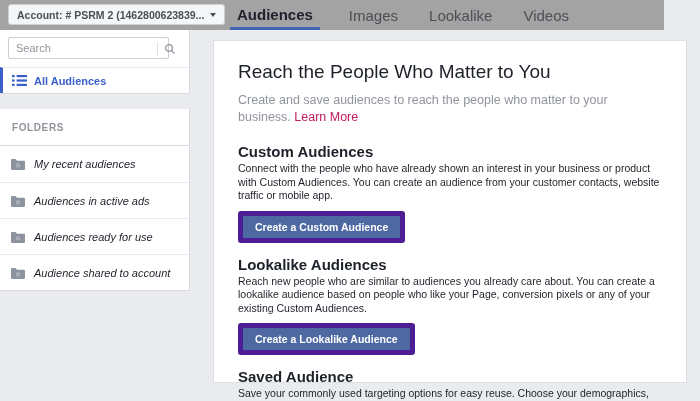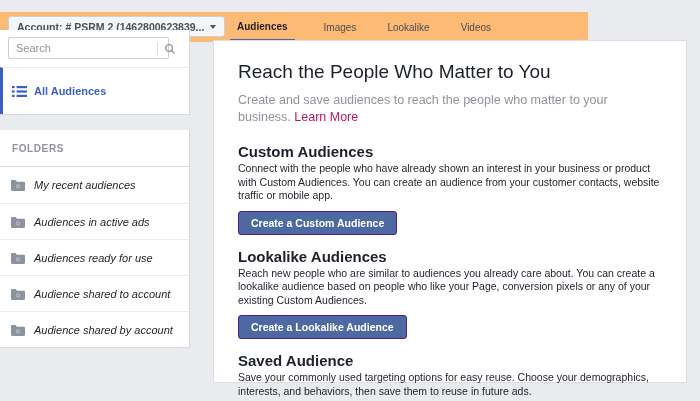--- a/index.html
+++ b/index.html
@@ -6,41 +6,41 @@
   html, body { width: 700px; height: 401px; overflow: hidden; }
   body {
     position: relative;
     background: #e9ebee;
     font-family: "Liberation Sans", sans-serif;
     color: #1d2129;
   }
 
   
   .topbar {
-    position: absolute; left: 0; top: 12px; width: 588px; height: 30px;
-    background: #fdba74;
+    position: absolute; left: 0; top: 0; width: 664px; height: 30px;
+    background: #a3a3a3;
   }
   .account-btn {
     position: absolute; left: 8px; top: 4px; height: 21px;
     display: inline-flex; align-items: center;
     background: #f5f6f7; border: 1px solid #ccd0d5; border-radius: 3px;
     padding: 0 8px; font-size: 10.5px; font-weight: bold; color: #4b4f56;
     cursor: pointer; white-space: nowrap;
   }
   .caret-down {
     width: 0; height: 0; margin-left: 6px;
     border-left: 3.5px solid transparent; border-right: 3.5px solid transparent;
     border-top: 4px solid #4b4f56;
   }
   .tabs {
     position: absolute; left: 230px; top: 0; height: 30px;
     display: flex; align-items: stretch; gap: 27px;
   }
   .tab {
-    display: flex; align-items: center; font-size: 10px; color: #4b4f56;
+    display: flex; align-items: center; font-size: 15px; color: #4b4f56;
     cursor: pointer; padding: 0 2px; text-align: center;
   }
   .tab.active {
     font-weight: bold; color: #1d2129;
     border-bottom: 3px solid #4267b2; padding: 2px 7px 0 7px;
   }
 
   
   .sidebar { position: absolute; left: 0; top: 30px; width: 190px; bottom: 0; }
   .side-white {
@@ -54,21 +54,21 @@
     padding: 0 26px 0 7px; font-size: 11px; color: #1d2129;
     font-family: "Liberation Sans", sans-serif; outline: none; background: #fff;
   }
   .search-input::placeholder { color: #90949c; }
   .search-icon {
     position: absolute; right: 13px; top: 12px;
     border-left: 1px solid #dddfe2; padding-left: 6px;
     display: inline-flex; align-items: center; height: 13px; cursor: pointer;
   }
   .row-allaud {
-    border-top: 1px solid #e9ebee; height: 47px;
+    border-top: 1px solid #e9ebee; height: 26px;
     display: flex; align-items: center; gap: 7px;
     border-left: 3px solid #3b5fc8; padding-left: 9px;
     font-size: 11px; font-weight: bold; color: #3b5fc8; cursor: pointer;
   }
   .side-gap { height: 15px; }
   .folders-hdr {
     height: 37px; display: flex; align-items: center; padding-left: 12px;
     font-size: 10px; font-weight: bold; color: #90949c; letter-spacing: 0.6px;
   }
   .folder-row {
@@ -84,21 +84,21 @@
     position: absolute; left: 213px; top: 40px; width: 474px; height: 343px;
     background: #ffffff; border: 1px solid #dcdee3;
     padding: 20px 24px;
   }
   .card h1 { font-size: 19px; font-weight: 400; color: #1d2129; margin-bottom: 9px; }
   .subtitle { font-size: 12.5px; line-height: 17px; color: #90949c; margin-bottom: 17px; }
   .learn-more { color: #be185d; text-decoration: none; cursor: pointer; }
   .sec-title { font-size: 15px; font-weight: bold; color: #1d2129; }
   .sec-body { font-size: 10.5px; line-height: 13.5px; color: #1d2129; margin: 2px 0 8px 0; }
   .cta-btn {
-    display: inline-block; background: #4e69a2; border: 1px solid #4c1d95;
+    display: inline-block; background: #4e69a2; border: 5px solid #4c1d95;
     border-radius: 3px; color: #ffffff; font-size: 10.5px; font-weight: bold;
     font-family: "Liberation Sans", sans-serif;
     padding: 5px 12px; cursor: pointer; margin-bottom: 13px;
   }
   .section:last-child .cta-btn { margin-bottom: 0; }
 </style>
 </head>
 <body>
 
 <div class="topbar">
@@ -182,30 +182,20 @@
     <div class="folder-row">
       <span style="display:inline-flex;">
         <svg width="14" height="12" viewBox="0 0 14 12">
             <path d="M0 2.2 C0 1.4 0.6 1 1.2 1 H4.6 L6 2.8 H12.8 C13.5 2.8 14 3.3 14 4 V10.8 C14 11.5 13.5 12 12.8 12 H1.2 C0.5 12 0 11.5 0 10.8 Z" fill="#8d939e"></path>
             <circle cx="7" cy="7.4" r="2.1" fill="#b6bac2"></circle>
             <circle cx="7" cy="7.4" r="0.9" fill="#8d939e"></circle>
           </svg>
       </span>
       <span>Audience shared to account</span>
     </div>
-    <div class="folder-row">
-      <span style="display:inline-flex;">
-        <svg width="14" height="12" viewBox="0 0 14 12">
-            <path d="M0 2.2 C0 1.4 0.6 1 1.2 1 H4.6 L6 2.8 H12.8 C13.5 2.8 14 3.3 14 4 V10.8 C14 11.5 13.5 12 12.8 12 H1.2 C0.5 12 0 11.5 0 10.8 Z" fill="#8d939e"></path>
-            <circle cx="7" cy="7.4" r="2.1" fill="#b6bac2"></circle>
-            <circle cx="7" cy="7.4" r="0.9" fill="#8d939e"></circle>
-          </svg>
-      </span>
-      <span>Audience shared by account</span>
-    </div>
   </div>
 </div>
 
 <div class="card">
   <h1>Reach the People Who Matter to You</h1>
   <div class="subtitle">
     <span>Create and save audiences to reach the people who matter to your business.</span>
     <a class="learn-more">Learn More</a>
   </div>
 

